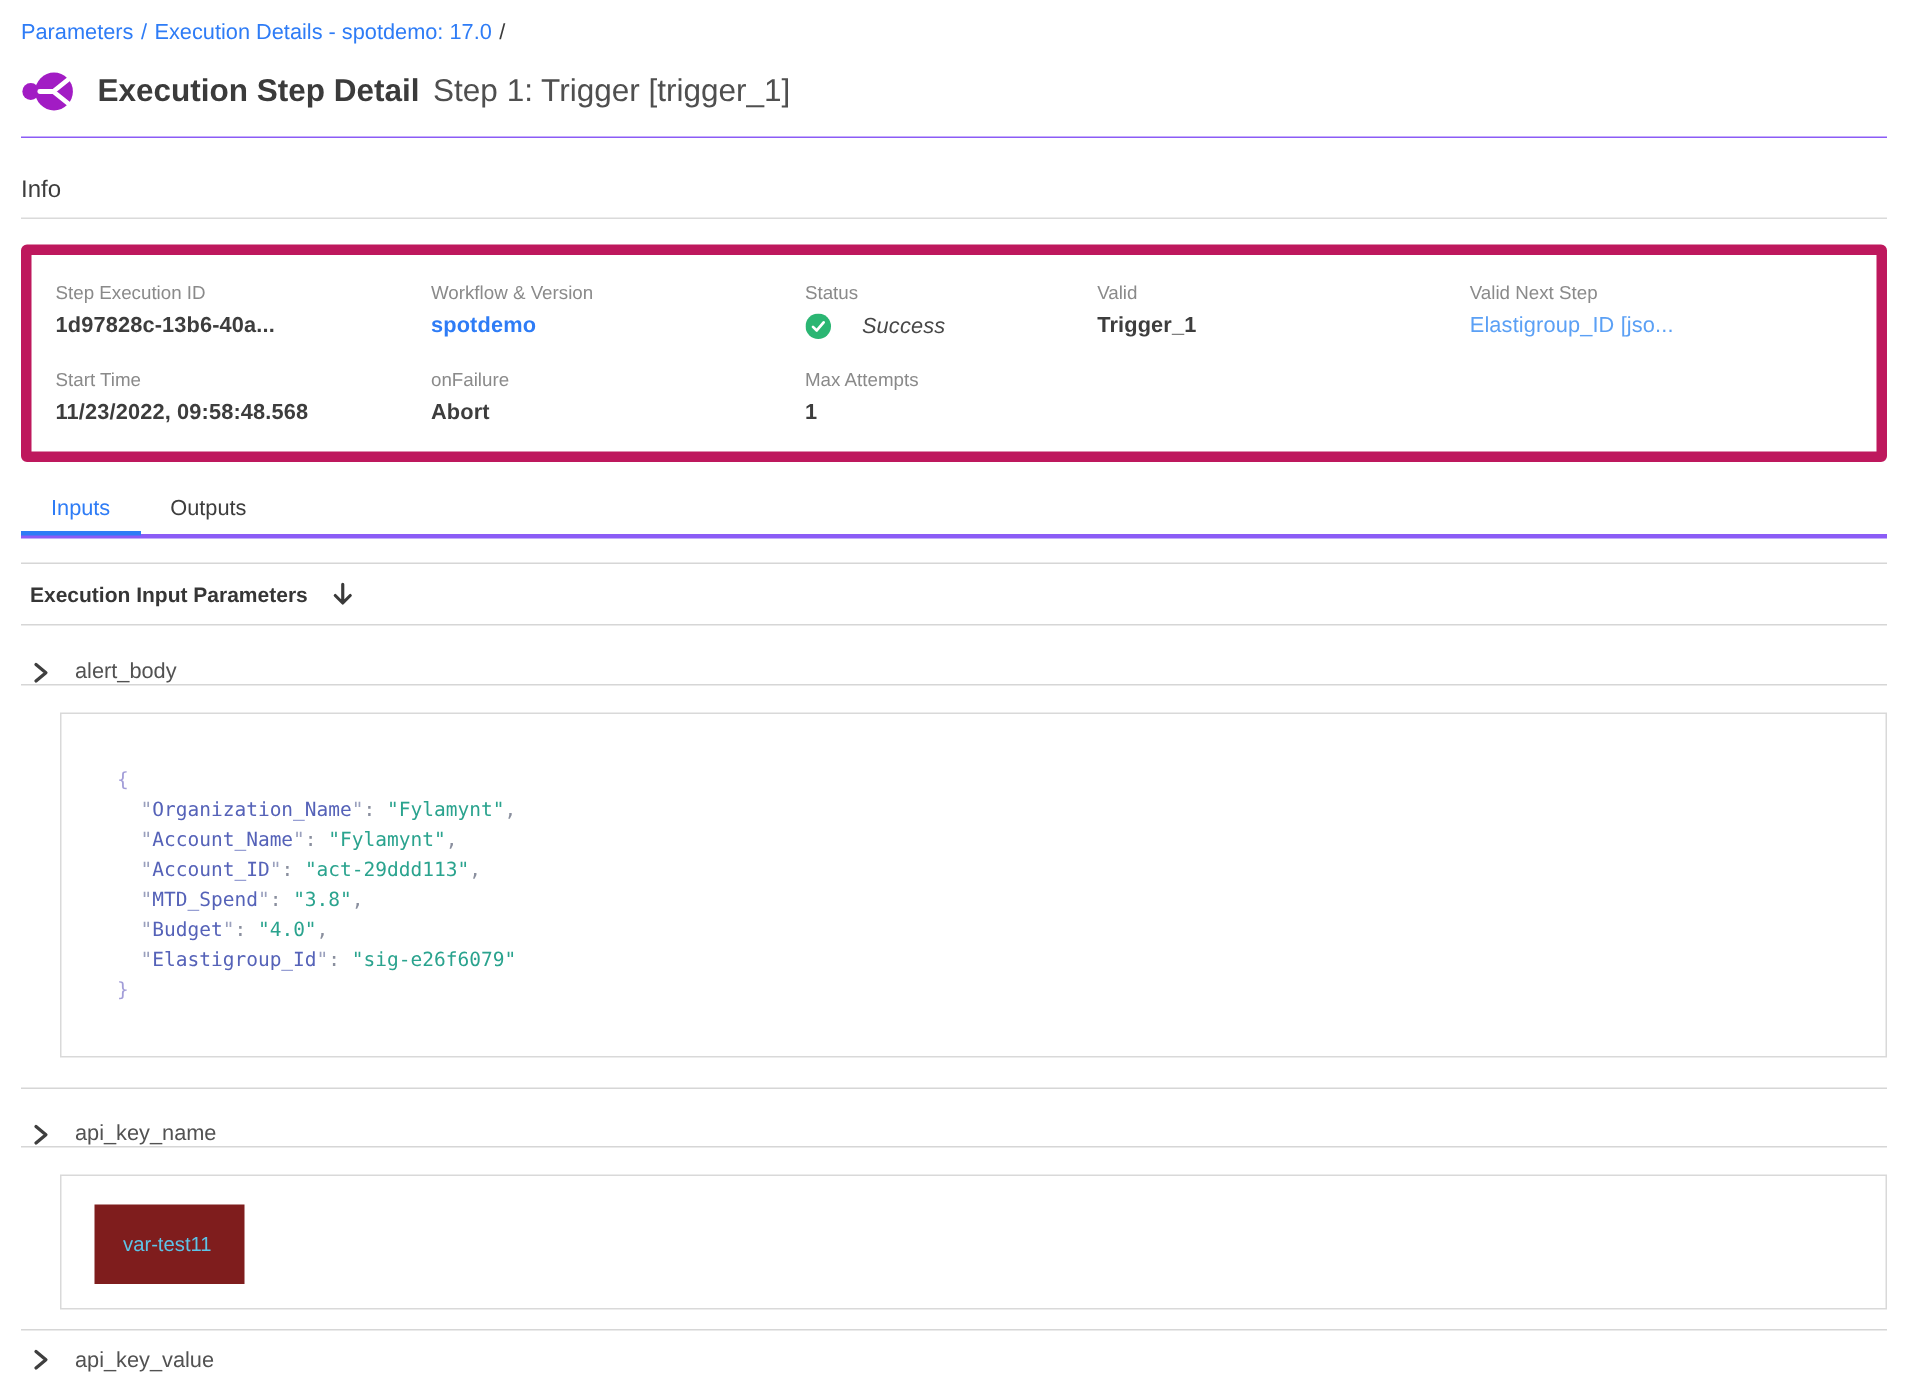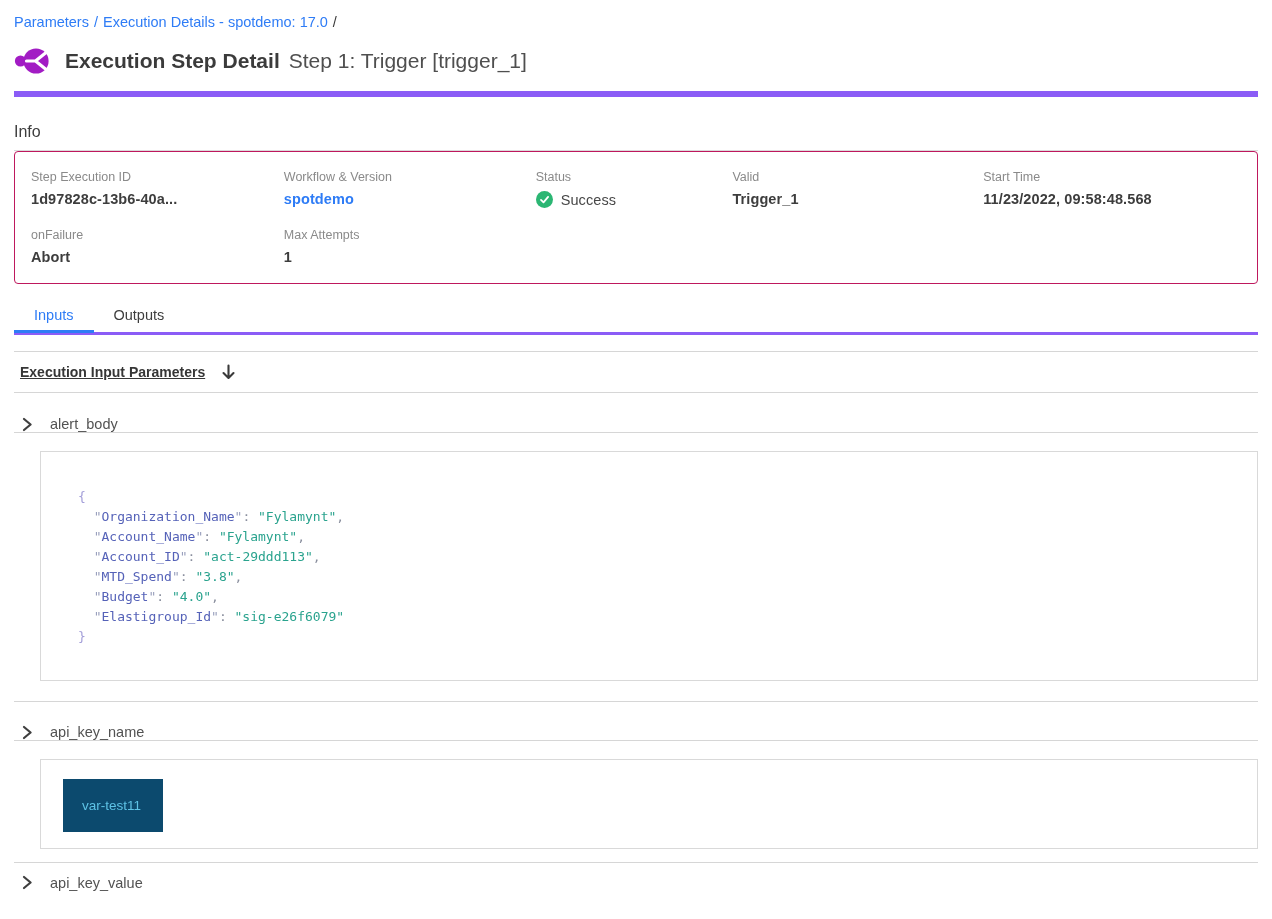--- a/index.html
+++ b/index.html
@@ -12,69 +12,69 @@
   }
   .page { padding:0 14px; }
 
   
   .breadcrumb { padding-top:13px; font-size:14.5px; line-height:18px; }
   .crumb-link { color:var(--accent-blue,#2e7cf6); cursor:pointer; }
   .crumb-sep  { color:var(--accent-blue,#2e7cf6); margin:0 5px; }
   .crumb-trail{ color:#3a3a3a; margin-left:5px; }
 
   
-  .header { display:flex; align-items:center; gap:14px; margin-top:15px; padding-bottom:15px; border-bottom:6px solid #8b5cf6; }
+  .header { display:flex; align-items:center; gap:14px; margin-top:15px; padding-bottom:15px; border-bottom:1px solid #8b5cf6; }
   .logo-wrap { width:37px; height:30px; flex:0 0 auto; }
   .title-line { font-size:21px; line-height:28px; }
   .title { font-weight:700; color:#3b3b3b; }
   .subtitle { font-weight:400; color:#4f4f4f; margin-left:9px; }
 
   
   .info-heading { margin-top:26px; padding-bottom:9px; border-bottom:1px solid #dadada; font-size:16px; color:#3d3d3d; }
   .info-card {
-    border:1px solid #be185d; border-radius:4px;
+    margin-top:17px; border:7px solid #be185d; border-radius:4px;
     padding:18px 16px 18px; display:grid;
     grid-template-columns:257fr 256fr 200fr 255fr 262fr; row-gap:20px;
   }
   .cell-label { font-size:12.5px; color:#8a8a8a; margin-bottom:7px; }
   .cell-value { font-size:14.5px; color:#3d3d3d; font-weight:700; letter-spacing:0.1px; }
   .cell-value.link { color:var(--accent-blue,#2e7cf6); cursor:pointer; }
   .cell-value.link-light { color:var(--link-light-blue,#5ba0f5); font-weight:400; cursor:pointer; }
-  .status-value { display:flex; align-items:center; gap:8px; font-weight:400; color:#474747; }
+  .status-value { display:flex; align-items:center; gap:21px; font-weight:400; color:#474747;font-style:italic; }
 
   
   .tabs { display:flex; margin-top:20px; border-bottom:3px solid #8b5cf6; }
   .tab { padding:3px 20px 7px; font-size:14.5px; color:#3d3d3d; cursor:pointer;
          border-bottom:3px solid transparent; margin-bottom:-1px; }
   .tab.active { color:var(--accent-blue,#2e7cf6); border-bottom-color:var(--accent-blue,#2e7cf6); }
 
   
   .params { margin-top:16px; }
   .param-header { display:flex; align-items:center; gap:16px; height:42px;
     border-top:1px solid #d6d6d6; border-bottom:1px solid #d6d6d6;
-    padding-left:6px; font-size:14px; font-weight:700; color:#363636;text-decoration:underline; }
+    padding-left:6px; font-size:14px; font-weight:700; color:#363636; }
   .arrow-btn { display:flex; align-items:center; cursor:pointer; }
 
   .section-row { display:flex; align-items:center; gap:17px; height:40px;
     padding-left:7px; font-size:14.5px; color:#525252; cursor:pointer; }
   .section-row.bb { border-bottom:1px solid #d6d6d6;align-items:flex-end; }
   .section-row.bt { border-top:1px solid #d6d6d6; }
   .chev { display:flex; align-items:center; }
 
   .panel { margin:18px 0 20px 26px; border:1px solid #d9d9d9; background:#fff; }
   .code-panel { padding:35px 20px 33px 37px; }
   pre.code { margin:0; font-family:"DejaVu Sans Mono", monospace; font-size:13px; line-height:20px; }
   .cb-brace { color:var(--code-brace,#a29dd8); }
   .cb-key   { color:var(--code-key,#5562b8); }
   .cb-q     { color:#9aa0bd; }
   .cb-punct { color:#8a8f9e; }
   .cb-val   { color:var(--code-value,#2aa38e); }
 
   .chip-panel { padding:19px 22px 16px; margin-bottom:13px; }
-  .chip { display:inline-block; background:#0c4a6e; padding:19px 19px; min-width:100px;
+  .chip { display:inline-block; background:#7f1d1d; padding:19px 19px; min-width:100px;
           font-size:13.5px; color:var(--chip-text,#5ec3e6); }
 </style>
 </head>
 <body>
 
 <div class="page">
 
   <nav class="breadcrumb">
     <span class="crumb-link">Parameters</span><span class="crumb-sep">/</span><span class="crumb-link">Execution Details - spotdemo: 17.0</span><span class="crumb-trail">/</span>
   </nav>
@@ -113,20 +113,24 @@
           </svg>
         </span>
         <span>Success</span>
       </div>
     </div>
     <div class="cell">
       <div class="cell-label">Valid</div>
       <div class="cell-value">Trigger_1</div>
     </div>
     <div class="cell">
+      <div class="cell-label">Valid Next Step</div>
+      <div class="cell-value link-light">Elastigroup_ID [jso...</div>
+    </div>
+    <div class="cell">
       <div class="cell-label">Start Time</div>
       <div class="cell-value">11/23/2022, 09:58:48.568</div>
     </div>
     <div class="cell">
       <div class="cell-label">onFailure</div>
       <div class="cell-value">Abort</div>
     </div>
     <div class="cell">
       <div class="cell-label">Max Attempts</div>
       <div class="cell-value">1</div>

